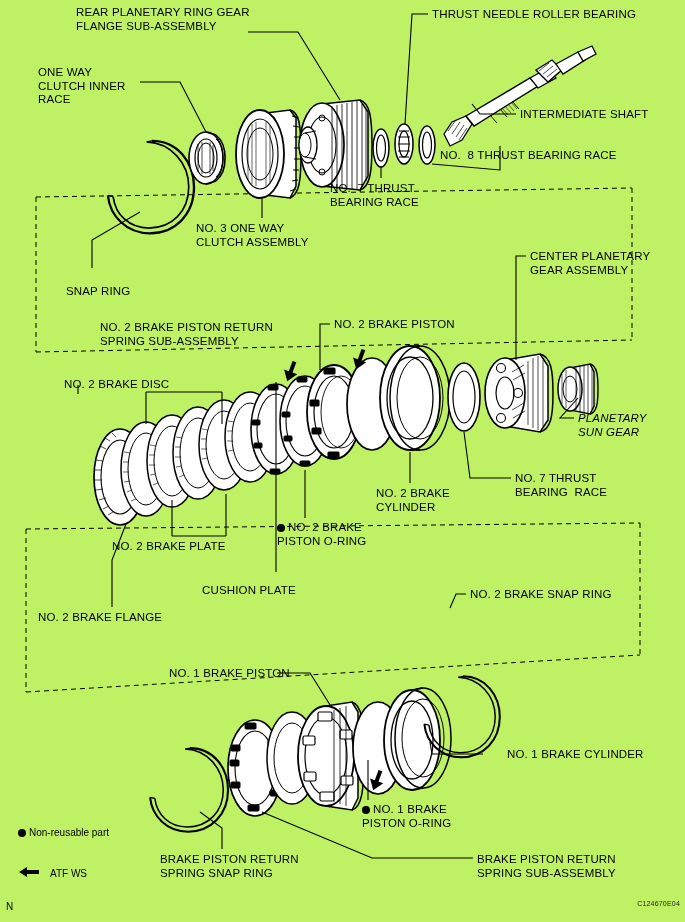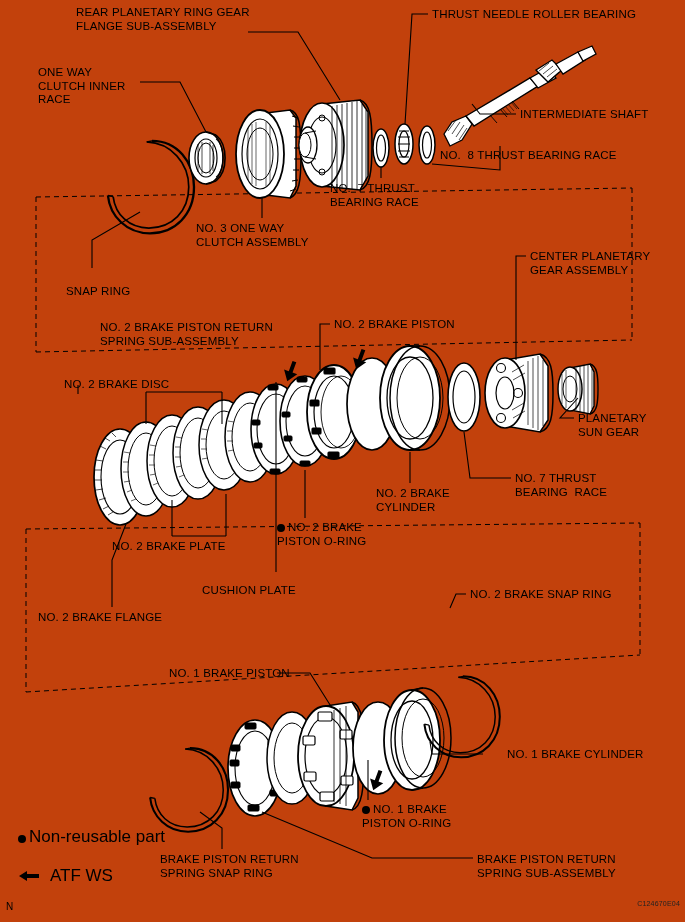--- a/index.html
+++ b/index.html
@@ -7,21 +7,21 @@
   body{
     font-family:"Liberation Sans", sans-serif;
     color:#000;
     -webkit-font-smoothing:antialiased;
   }
   #page{
     position:relative;
     width:685px;
     height:922px;
     overflow:hidden;
-    background:#c2410c;
+    background:#bef264;
   }
   #art{position:absolute;left:0;top:0;width:685px;height:922px;}
   .lbl{
     position:absolute;
     font-size:11.5px;
     line-height:13.5px;
     letter-spacing:0.15px;
     white-space:pre;
     color:#000;
   }
@@ -39,21 +39,21 @@
     font-family:"Liberation Sans", sans-serif;
   }
   .bullet{
     display:inline-block;
     width:8px;height:8px;
     border-radius:50%;
     background:#000;
     vertical-align:-1px;
     margin-right:3px;
   }
-  .legend-row{position:absolute;white-space:nowrap;font-size:17px;}
+  .legend-row{position:absolute;white-space:nowrap;font-size:10px;}
 </style>
 </head>
 <body>
 
 <div id="page">
 
 <svg id="art" viewBox="0 0 685 922" xmlns="http://www.w3.org/2000/svg">
   <defs>
     <g id="snapring">
       <path d="M0,-42 C 24,-42 40,-22 40,2 C 40,28 22,46 -2,46 C -24,46 -40,30 -42,10" fill="none" stroke="#000" stroke-width="2.2"></path>
@@ -459,21 +459,21 @@
       <div class="lbl" style="left: 38px; top: 66px;"><div><span>ONE WAY</span></div><div><span>CLUTCH INNER</span></div><div><span>RACE</span></div></div>
       <div class="lbl" style="left: 520px; top: 108px;"><div><span>INTERMEDIATE SHAFT</span></div></div>
       <div class="lbl" style="left: 440px; top: 149px;"><div><span>NO.  8 THRUST BEARING RACE</span></div></div>
       <div class="lbl" style="left: 330px; top: 182px;"><div><span>NO.  7 THRUST</span></div><div><span>BEARING RACE</span></div></div>
       <div class="lbl" style="left: 196px; top: 222px;"><div><span>NO. 3 ONE WAY</span></div><div><span>CLUTCH ASSEMBLY</span></div></div>
       <div class="lbl" style="left: 530px; top: 250px;"><div><span>CENTER PLANETARY</span></div><div><span>GEAR ASSEMBLY</span></div></div>
       <div class="lbl" style="left: 66px; top: 272px; margin-top: 13px;"><div><span>SNAP RING</span></div></div>
       <div class="lbl" style="left: 100px; top: 321px;"><div><span>NO. 2 BRAKE PISTON RETURN</span></div><div><span>SPRING SUB-ASSEMBLY</span></div></div>
       <div class="lbl" style="left: 334px; top: 318px;"><div><span>NO. 2 BRAKE PISTON</span></div></div>
       <div class="lbl" style="left: 64px; top: 378px;"><div><span>NO. 2 BRAKE DISC</span></div></div>
-      <div class="lbl" style="left: 578px; top: 412px;"><div><span>PLANETARY</span></div><div><span>SUN GEAR</span></div></div>
+      <div class="lbl" style="left: 578px; top: 412px; font-style: italic;"><div><span>PLANETARY</span></div><div><span>SUN GEAR</span></div></div>
       <div class="lbl" style="left: 515px; top: 472px;"><div><span>NO. 7 THRUST</span></div><div><span>BEARING  RACE</span></div></div>
       <div class="lbl" style="left: 376px; top: 487px;"><div><span>NO. 2 BRAKE</span></div><div><span>CYLINDER</span></div></div>
       <div class="lbl" style="left: 277px; top: 521px;"><div><span class="bullet"></span><span>NO. 2 BRAKE</span></div><div><span>PISTON O-RING</span></div></div>
       <div class="lbl" style="left: 112px; top: 540px;"><div><span>NO. 2 BRAKE PLATE</span></div></div>
       <div class="lbl" style="left: 202px; top: 576px; margin-top: 8px;"><div><span>CUSHION PLATE</span></div></div>
       <div class="lbl" style="left: 470px; top: 588px;"><div><span>NO. 2 BRAKE SNAP RING</span></div></div>
       <div class="lbl" style="left: 38px; top: 611px;"><div><span>NO. 2 BRAKE FLANGE</span></div></div>
       <div class="lbl" style="left: 141px; top: 667px; padding-left: 28px;"><div><span>NO. 1 BRAKE PISTON</span></div></div>
       <div class="lbl" style="left: 487px; top: 748px; margin-left: 20px;"><div><span>NO. 1 BRAKE CYLINDER</span></div></div>
       <div class="lbl" style="left: 362px; top: 803px;"><div><span class="bullet"></span><span>NO. 1 BRAKE</span></div><div><span>PISTON O-RING</span></div></div>

